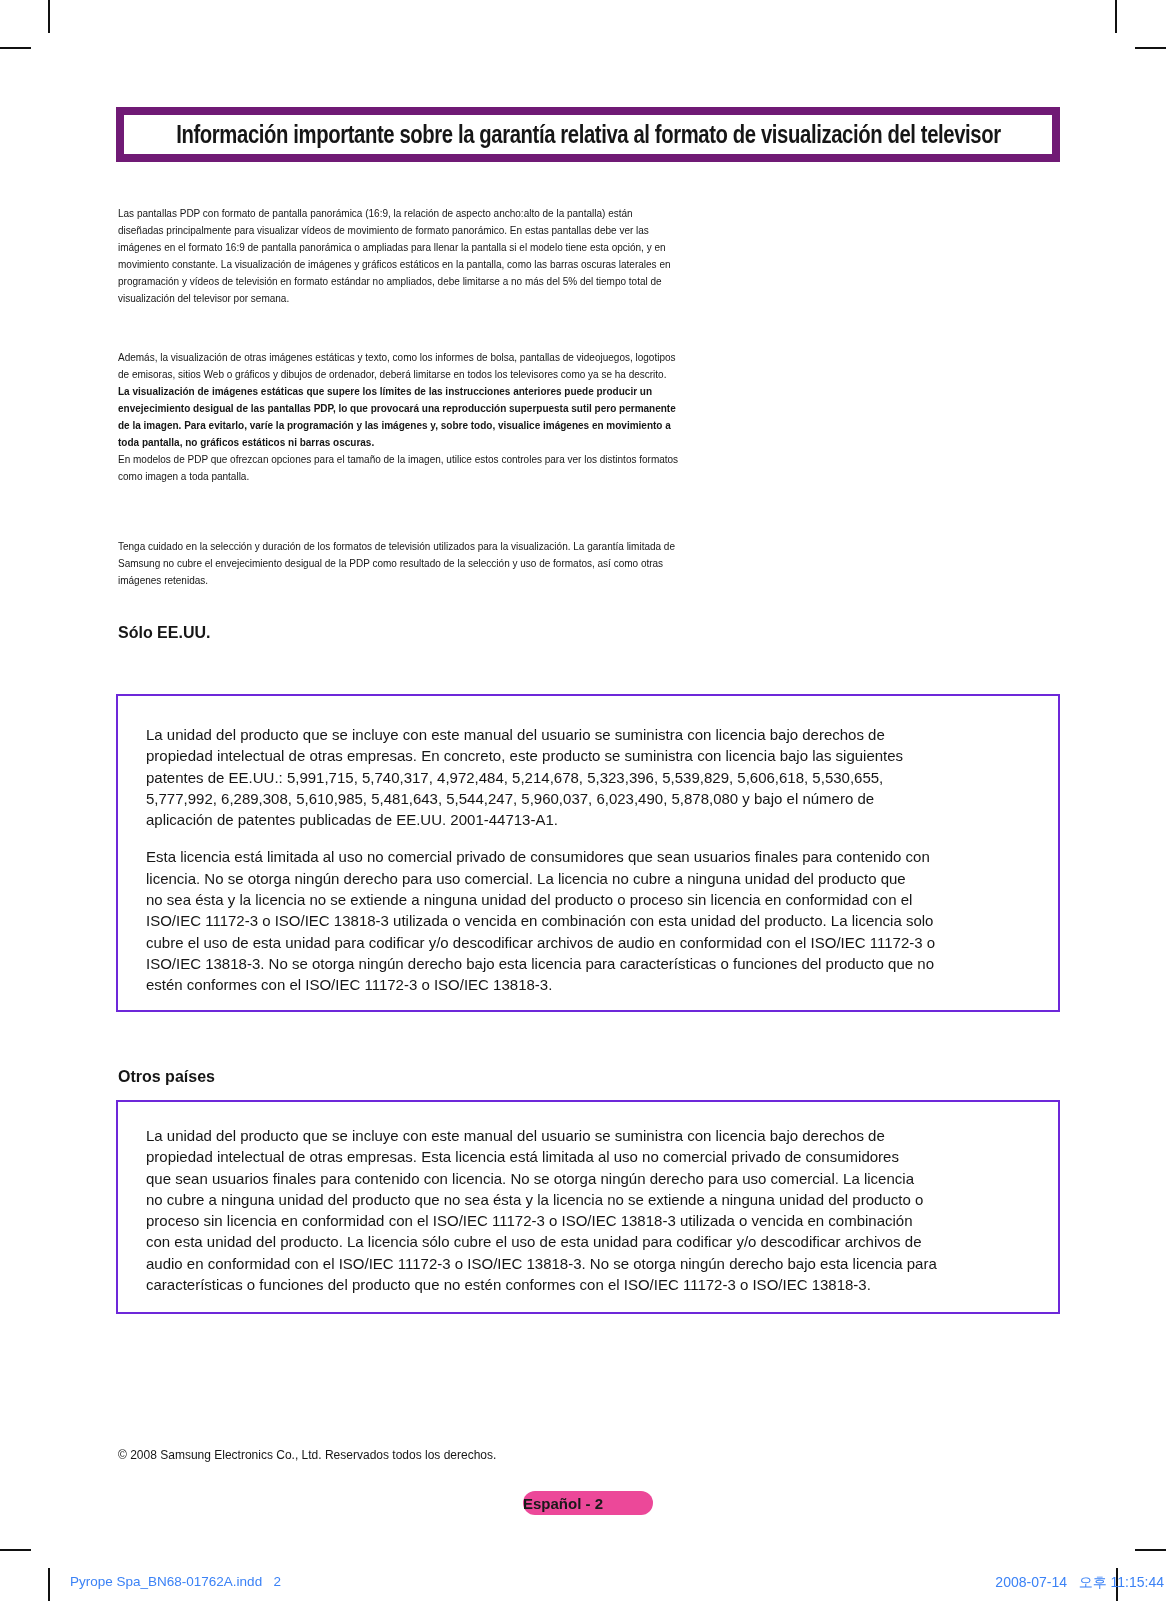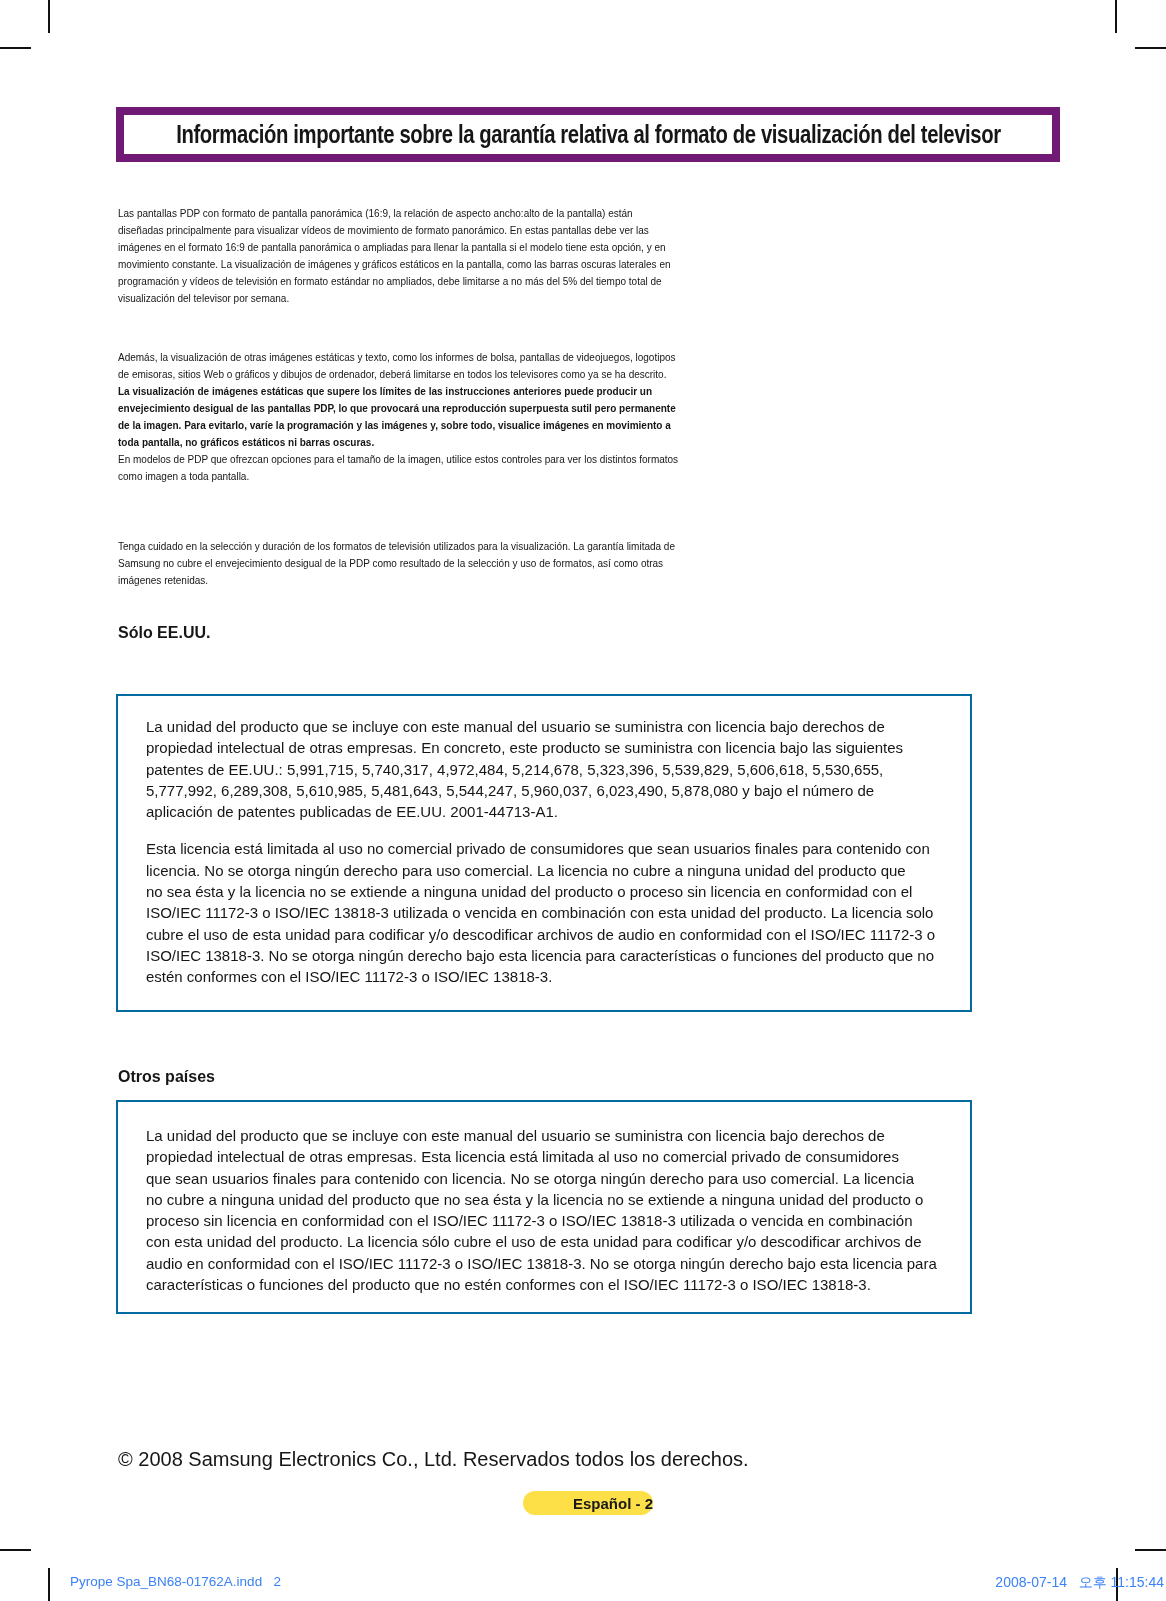--- a/index.html
+++ b/index.html
@@ -50,46 +50,46 @@
     position: absolute;
     left: 118px;
     font-size: 16px;
     font-weight: bold;
     margin: 0;
   }
 
   .license-box {
     position: absolute;
     left: 116px;
-    width: 856px;
-    border: 2px solid #0369a1;
+    width: 944px;
+    border: 2px solid #6d28d9;
     box-sizing: border-box;
-    padding: 20px 14px 0 28px;
+    padding: 28px 14px 0 28px;
   }
   .license-box p {
     font-size: 15px;
     line-height: 21.3px;
     white-space: pre-line;
     margin: 0 0 16px 0;
   }
 
   .copyright {
     position: absolute;
     left: 118px; top: 1448px;
-    font-size: 20px;
+    font-size: 12px;
     margin: 0;
   }
 
   .page-badge {
     position: absolute;
     left: 523px; top: 1491px;
     width: 130px; height: 24px;
-    background: #fde047;
+    background: #ec4899;
     border-radius: 12px;
-    display: flex; align-items: center; justify-content: flex-end;
+    display: flex; align-items: center; justify-content: flex-start;
     font-size: 15px; font-weight: bold; color: #191919;
   }
 
   .print-left {
     position: absolute;
     left: 70px; top: 1574px;
     font-size: 13.5px; color: #3b82f6;
     white-space: pre;
   }
   .print-right {

